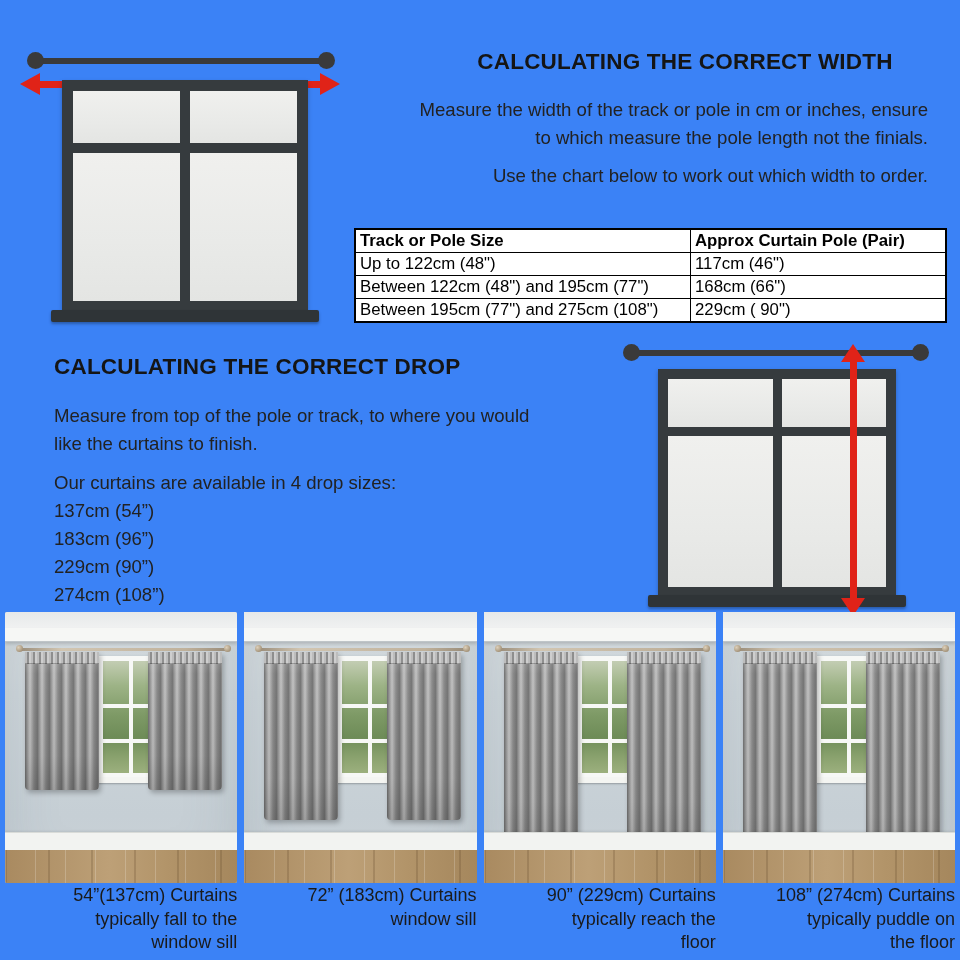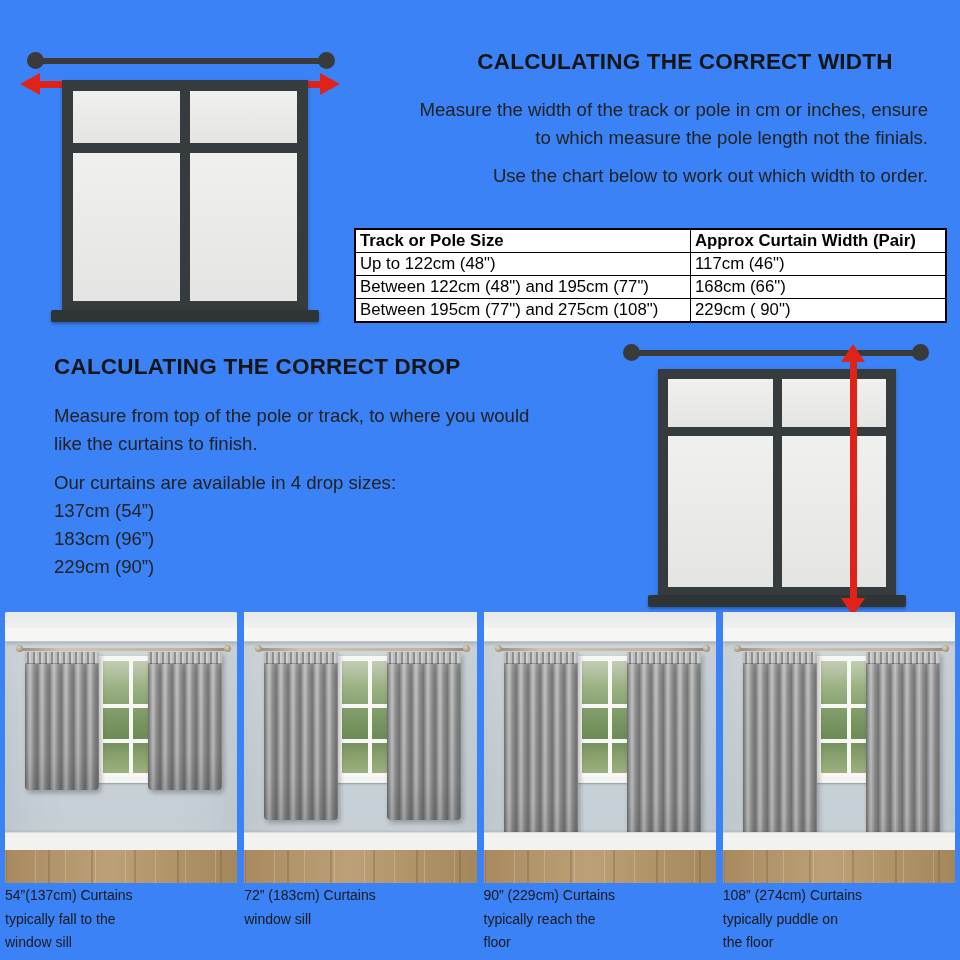--- a/index.html
+++ b/index.html
@@ -83,21 +83,21 @@
   .curtain::before{content:"";position:absolute;left:0;right:0;top:0;height:11px;
     background:repeating-linear-gradient(90deg,#bdbdbd 0 2px,#8e8e8e 2px 4px,#cecece 4px 6px);
     border-bottom:1px solid rgba(0,0,0,.25);}
   .photo.sill   .curtain{height:138px;}
   .photo.below  .curtain{height:168px;}
   .photo.floor-len .curtain{height:200px;}
   .photo.puddle .curtain{height:216px;}
 
   
   #captions{left:0;top:884px;width:960px;display:flex;gap:7px;padding:0 5px;box-sizing:border-box;}
-  .caption{flex:1;text-align:left;font-size:14px;line-height:23.5px;color:#1a1a1a;}
+  .caption{flex:1;text-align:right;font-size:18px;line-height:23.5px;color:#1a1a1a;}
 </style>
 </head>
 <body>
 
 <div id="page">
 
   <div>
     <div class="abs pole" style="left:36px;top:58px;width:290px;"></div>
     <div class="abs finial" style="left:27px;top:52px;"></div>
     <div class="abs finial" style="left:318px;top:52px;"></div>
@@ -121,21 +121,21 @@
   <div class="abs body-txt right" style="left:340px;top:96px;width:588px;">
     <div>Measure the width of the track or pole in cm or inches, ensure</div>
     <div>to which measure the pole length not the finials.</div>
   </div>
   <div class="abs body-txt right" style="left:340px;top:162px;width:588px;">Use the chart below to work out which width to order.</div>
 
   <table class="size abs" style="left:354px;top:228px;">
     <tbody>
         <tr class="hd">
       <td class="c1">Track or Pole Size</td>
-      <td class="c2">Approx Curtain Width (Pair)</td>
+      <td class="c2">Approx Curtain Pole (Pair)</td>
     </tr>
     <tr>
       <td>Up to 122cm (48")</td>
       <td>117cm (46")</td>
     </tr>
     <tr>
       <td>Between 122cm (48") and 195cm (77")</td>
       <td>168cm (66")</td>
     </tr>
     <tr>
@@ -148,20 +148,21 @@
   <div class="abs h1" style="left:54px;top:354px;">CALCULATING THE CORRECT DROP</div>
   <div class="abs body-txt" style="left:54px;top:402px;width:560px;">
     <div>Measure from top of the pole or track, to where you would</div>
     <div>like the curtains to finish.</div>
   </div>
   <div class="abs body-txt" style="left:54px;top:469px;width:400px;line-height:28px;">
     <div>Our curtains are available in 4 drop sizes:</div>
     <div>137cm (54”)</div>
     <div>183cm (96”)</div>
     <div>229cm (90”)</div>
+    <div>274cm (108”)</div>
   </div>
 
   <div>
     <div class="abs pole" style="left:633px;top:350px;width:288px;"></div>
     <div class="abs finial" style="left:623px;top:344px;"></div>
     <div class="abs finial" style="left:912px;top:344px;"></div>
     <div class="abs win" style="left:658px;top:369px;width:238px;height:226px;">
       <div class="win-inner" style="inset:10px 10px 8px 10px;grid-template-columns:1fr 9px 1fr;grid-template-rows:48px 9px 1fr;">
         <div class="pane p1"></div>
         <div class="pane p2"></div>

